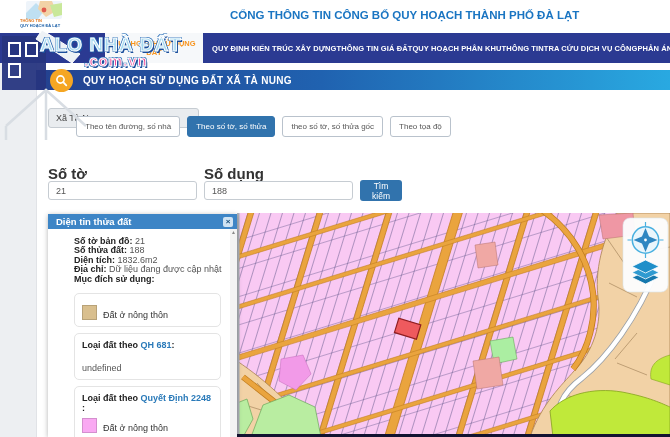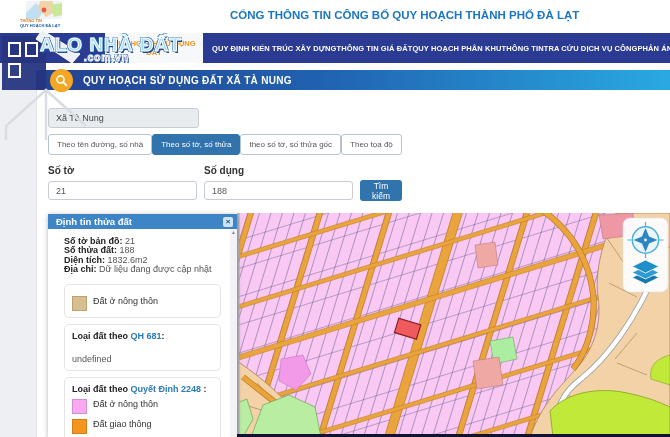--- a/index.html
+++ b/index.html
@@ -22,70 +22,70 @@
   .nav-items{position:absolute;left:212px;top:0;width:452px;height:30px;display:flex;
              justify-content:space-between;align-items:center;}
   .nav-item{color:#ffffff;font-size:7.5px;font-weight:bold;white-space:nowrap;letter-spacing:.1px;cursor:pointer;}
 
   
   .wm{position:absolute;z-index:6;pointer-events:none;}
   .wm-house{left:0;top:30px;}
   .wm-t1{left:40px;top:34px;font-size:19px;font-weight:900;color:#a6d9f0;letter-spacing:1px;
          -webkit-text-stroke:1px #ffffff;
          text-shadow:1.5px 1.5px 0 #1b4f9c,-1px -1px 0 #2a6fb8,1px -1px 0 #2a6fb8,-1px 1px 0 #2a6fb8;}
-  .wm-t2{left:84px;top:52px;font-size:10px;font-weight:900;color:#701a75;letter-spacing:1px;
+  .wm-t2{left:84px;top:52px;font-size:15px;font-weight:900;color:#ec4899;letter-spacing:1px;
          -webkit-text-stroke:1px #ffffff;
          text-shadow:1.5px 1.5px 0 #1b4f9c,-1px -1px 0 #2a6fb8,1px -1px 0 #2a6fb8,-1px 1px 0 #2a6fb8;}
 
   .left-strip{position:absolute;left:0;top:63px;width:36px;height:374px;background:#edeff2;border-right:1px solid #e1e3e7;}
 
   
   .section-bar{position:absolute;left:36px;top:70px;width:634px;height:20px;display:flex;align-items:center;
                background:linear-gradient(90deg,#24418f 0%,#2062b0 45%,#29a9e1 100%);}
   .section-icon{margin-left:14px;width:23px;height:23px;border-radius:50%;background:#f5a623;
                 display:flex;align-items:center;justify-content:center;flex:none;}
   .section-title{margin-left:10px;color:#fff;font-weight:bold;font-size:10px;letter-spacing:.3px;}
 
   
   .commune-input{position:absolute;left:48px;top:108px;width:135px;height:18px;background:#e9ecef;
                  border:1px solid #c6ccd2;border-radius:3px;font-size:9px;color:#444;padding:0 7px;
                  font-family:"Liberation Sans",sans-serif;}
-  .tabs{position:absolute;left:48px;top:134px;height:19px;display:flex;}
+  .tabs{position:absolute;left:48px;top:116px;height:19px;display:flex;gap:7px;padding-left:28px;}
   .tab{height:19px;padding:0 8px;font-size:8px;border:1px solid #b9c2cc;border-radius:3px;background:#fff;
        color:#555;display:flex;align-items:center;white-space:nowrap;cursor:pointer;}
   .tab.active{background:#3173ad;border-color:#3173ad;color:#fff;}
-  .field-label{position:absolute;font-size:10px;font-weight:bold;color:#333;}
+  .field-label{position:absolute;font-size:15px;font-weight:bold;color:#333;}
   .lbl-so-to{left:48px;top:165px;} .lbl-so-thua{left:204px;top:165px;}
   .txt-input{position:absolute;top:181px;height:17px;border:1px solid #c6ccd2;border-radius:3px;
              font-size:9px;color:#555;padding:0 7px;font-family:"Liberation Sans",sans-serif;background:#fff;}
   .inp-so-to{left:48px;width:133px;}
   .inp-so-thua{left:204px;width:133px;}
   .btn-search{position:absolute;left:360px;top:180px;width:42px;height:21px;background:#3173ad;color:#fff;
               font-size:8.5px;border:none;border-radius:3px;cursor:pointer;font-family:"Liberation Sans",sans-serif;}
 
   
   .map{position:absolute;left:237px;top:213px;width:433px;height:224px;}
 
   
   .info-panel{position:absolute;left:48px;top:214px;width:189px;height:223px;background:#fff;z-index:4;
               box-shadow:0 1px 5px rgba(0,0,0,.3);}
   .panel-header{position:relative;height:15px;background:#3d85c6;color:#fff;font-size:9.5px;font-weight:bold;
                 display:flex;align-items:center;padding:0 8px;}
   .panel-close{position:absolute;right:4px;top:2.5px;width:10px;height:10px;background:#cfe3f3;border-radius:2px;
                color:#1a4f7a;font-size:8px;line-height:10px;text-align:center;cursor:pointer;}
-  .panel-body{position:absolute;left:0;right:7px;top:15px;bottom:0;padding:8px 4px 0 16px;overflow:hidden;}
+  .panel-body{position:absolute;left:0;right:7px;top:15px;bottom:0;padding:8px 4px 0 26px;overflow:hidden;}
   .panel-scroll{position:absolute;right:0;top:15px;bottom:0;width:7px;background:#f3f3f3;}
   .panel-scroll .arr{display:block;font-size:5px;color:#8a8a8a;text-align:center;line-height:7px;}
   .pf{font-size:9px;line-height:9.4px;white-space:nowrap;}
   .pfl{font-weight:bold;color:#222;} .pfv{color:#555;}
   .cards{margin-top:9px;}
   .card{border:1px solid #e4e4e4;border-radius:5px;padding:6px 7px;margin:0 5px 6px 0;}
   .card-title{font-size:9px;font-weight:bold;color:#222;}
   .cl{color:#2a7ab9;text-decoration:none;font-weight:bold;cursor:pointer;}
-  .entry{display:flex;align-items:flex-start;margin-top:5px;}
+  .entry{display:flex;align-items:flex-end;margin-top:5px;}
   .swatch{width:13px;height:13px;margin-right:6px;border:1px solid rgba(0,0,0,.15);flex:none;}
   .entry-label{font-size:9px;color:#333;}
   .note{font-size:9px;color:#555;margin-top:13px;}
 </style>
 </head>
 <body>
 
 <div id="app">
 
   <div class="header">
@@ -231,39 +231,43 @@
         <path d="M408.5,47 L422,53.5 408.5,60 395,53.5 Z" fill="#1f8fc9"></path>
       </g>
     </g>
 
     <rect x="0" y="0" width="2.5" height="224" fill="#b0b4ba"></rect>
     <rect x="0" y="221" width="433" height="3" fill="#131331"></rect>
   </svg>
 
   <div class="info-panel">
     <div class="panel-header">
-      <span>Định tin thửa đất</span>
+      <span>Diện tin thửa đất</span>
       <span class="panel-close">×</span>
     </div>
     <div class="panel-body">
       <div class="pf">
         <span class="pfl">Số tờ bản đồ:</span>
         <span class="pfv">21</span>
       </div>
       <div class="pf">
         <span class="pfl">Số thửa đất:</span>
         <span class="pfv">188</span>
       </div>
       <div class="pf">
         <span class="pfl">Diện tích:</span>
         <span class="pfv">1832.6m2</span>
       </div>
       <div class="pf">
         <span class="pfl">Địa chỉ:</span>
         <span class="pfv">Dữ liệu đang được cập nhật</span>
+      </div>
+      <div class="pf">
+        <span class="pfl">Mục đích sử dụng:</span>
+        <span class="pfv"></span>
       </div>
 
       <div class="cards">
         <div class="card">
           <div class="entry">
             <span class="swatch" style="background-color: rgb(217, 191, 142);"></span>
             <span class="entry-label">Đất ở nông thôn</span>
           </div>
         </div>
 

